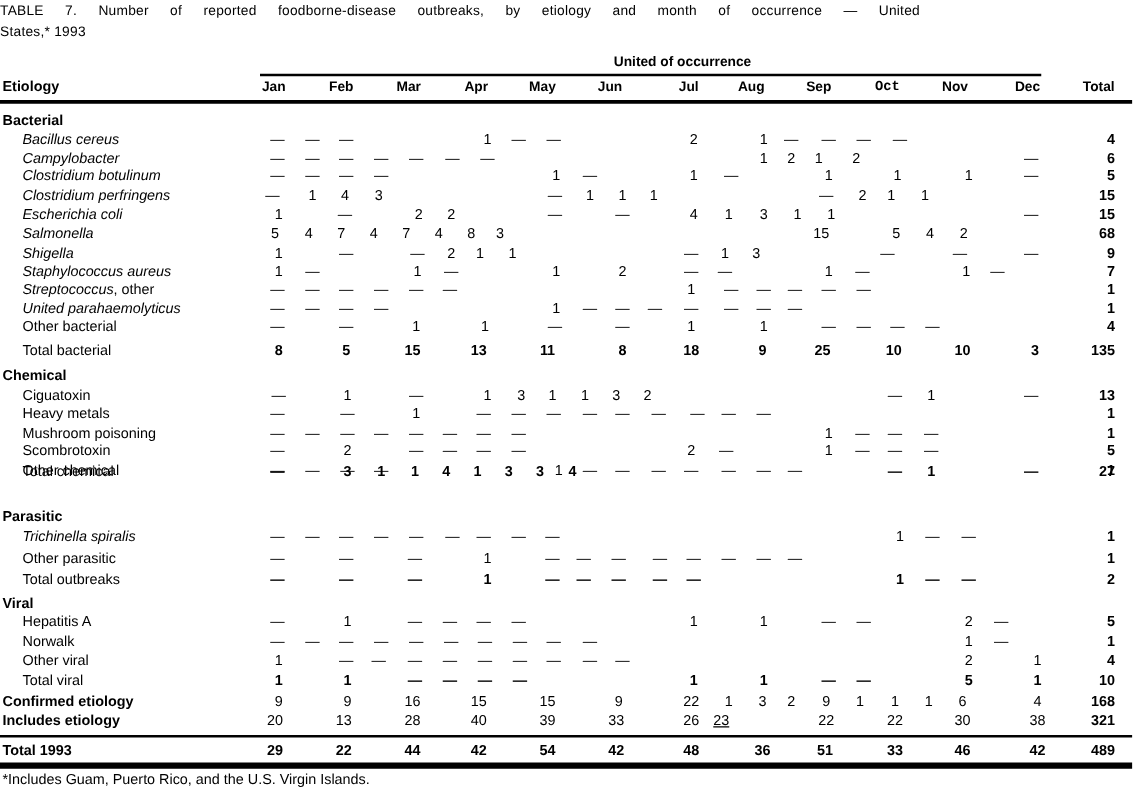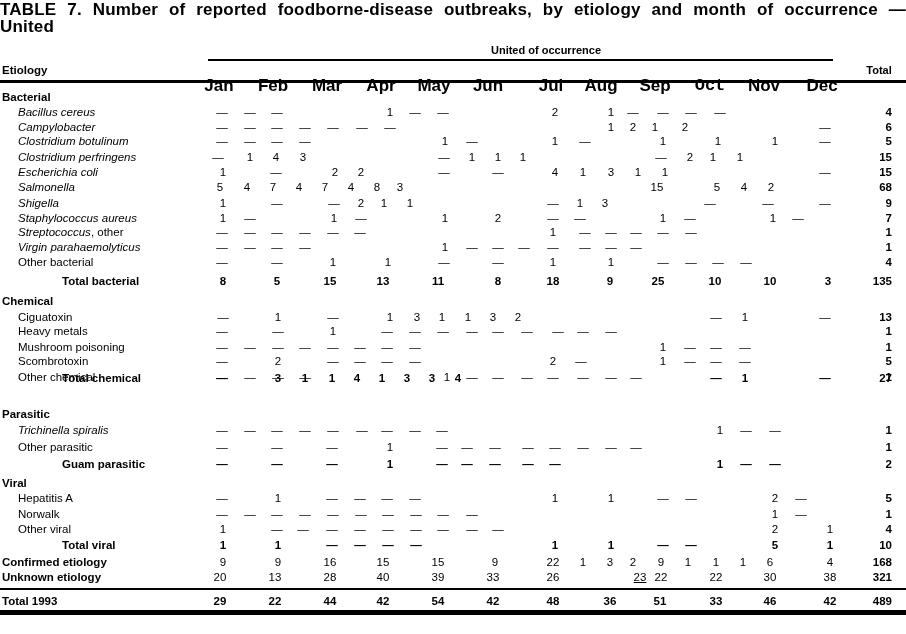--- a/index.html
+++ b/index.html
@@ -1,56 +1,57 @@
 <!DOCTYPE html>
 <html><head>
 <meta charset="utf-8">
 <style>
   html,body{margin:0;padding:0;background:#fff;}
   .page{
     position:relative;width:906px;height:634px;background:#ffffff;color:#000;
     font-family:"Liberation Sans",sans-serif;overflow:hidden;
   }
   
-  .title{position:absolute;left:0;top:1px;width:906px;font-weight:bold;font-size:17px;line-height:17px;letter-spacing:.2px;}
+  .title{position:absolute;left:0;top:1px;width:736px;font-weight:normal;font-size:11px;line-height:17px;letter-spacing:.2px;}
   .title .l1{text-align:justify;text-align-last:justify;word-spacing:2px;white-space:normal;}
   
   .mspan{position:absolute;top:44px;left:546px;transform:translateX(-50%);font-weight:bold;font-size:11px;white-space:nowrap;}
   .eth{position:absolute;top:64px;left:2px;font-weight:bold;font-size:11.5px;}
   .thead{position:absolute;top:64px;left:879px;transform:translateX(-50%);font-weight:bold;font-size:11px;}
-  .mh{position:absolute;top:64px;transform:translateX(-50%);font-weight:bold;font-size:17px;white-space:nowrap;margin-top:12px;}
+  .mh{position:absolute;top:64px;transform:translateX(-50%);font-weight:bold;font-size:11px;white-space:nowrap;}
   
   .rule{position:absolute;background:#000;}
   .rule.r1{left:208px;top:59px;width:625px;height:2px;}
   .rule.r2{left:0;top:80px;width:906px;height:3px;}
   .rule.r3{left:0;top:588px;width:906px;height:2px;}
   .rule.r4{left:0;top:610px;width:906px;height:5px;}
   
   .row{position:absolute;left:0;width:906px;height:14px;font-size:11.5px;line-height:14px;}
   .row .label{position:absolute;left:18px;white-space:nowrap;}
   .row .suffix{font-style:normal;}
   .row.section .label{left:2px;font-weight:bold;}
   .row.species .label{font-style:italic;}
-  .row.total .label{font-weight:bold;margin-left:44px;}
+  .row.total .label{font-weight:normal;}
   .row.total .tok{font-weight:bold;}
   .row.bottom .label{left:2px;font-weight:bold;}
   .row.grand .label{left:2px;font-weight:bold;}
   .row.grand .tok{font-weight:bold;}
   .tok{position:absolute;transform:translateX(-50%);white-space:nowrap;}
   .rtotal{position:absolute;right:14px;font-weight:bold;}
   
   .footnote{position:absolute;left:2px;top:618px;font-size:11.5px;}
 </style>
 </head>
 <body>
 
 <div class="page">
 
   <div class="title">
     <div class="l1">TABLE 7. Number of reported foodborne-disease outbreaks, by etiology and month of occurrence — United</div>
+    <div class="l2">States,* 1993</div>
   </div>
 
   <span class="mspan">United of occurrence</span>
   <div class="rule r1"></div>
 
   <span class="eth">Etiology</span>
   <div>
       <span class="mh" style="left: 219px;">Jan</span>
       <span class="mh" style="left: 273px;">Feb</span>
       <span class="mh" style="left: 327px;">Mar</span>
@@ -210,21 +211,21 @@
         <span class="tok" style="left: 360px;">—</span>
         <span class="tok" style="left: 553px;">1</span>
         <span class="tok" style="left: 585px;">—</span>
         <span class="tok" style="left: 611px;">—</span>
         <span class="tok" style="left: 636px;">—</span>
         <span class="tok" style="left: 663px;">—</span>
         <span class="tok" style="left: 691px;">—</span>
         <span class="rtotal">1</span>
       </div>
       <div class="row species" style="top: 240px;">
-        <span class="label">Virgin parahaemolyticus</span>
+        <span class="label">United parahaemolyticus</span>
         <span class="tok" style="left: 222px;">—</span>
         <span class="tok" style="left: 250px;">—</span>
         <span class="tok" style="left: 277px;">—</span>
         <span class="tok" style="left: 305px;">—</span>
         <span class="tok" style="left: 445px;">1</span>
         <span class="tok" style="left: 472px;">—</span>
         <span class="tok" style="left: 498px;">—</span>
         <span class="tok" style="left: 524px;">—</span>
         <span class="tok" style="left: 553px;">—</span>
         <span class="tok" style="left: 585px;">—</span>
@@ -392,21 +393,21 @@
         <span class="tok" style="left: 467px;">—</span>
         <span class="tok" style="left: 495px;">—</span>
         <span class="tok" style="left: 528px;">—</span>
         <span class="tok" style="left: 555px;">—</span>
         <span class="tok" style="left: 583px;">—</span>
         <span class="tok" style="left: 611px;">—</span>
         <span class="tok" style="left: 636px;">—</span>
         <span class="rtotal">1</span>
       </div>
       <div class="row total" style="top: 457px;">
-        <span class="label">Guam parasitic</span>
+        <span class="label">Total outbreaks</span>
         <span class="tok" style="left: 222px;">—</span>
         <span class="tok" style="left: 277px;">—</span>
         <span class="tok" style="left: 332px;">—</span>
         <span class="tok" style="left: 390px;">1</span>
         <span class="tok" style="left: 442px;">—</span>
         <span class="tok" style="left: 467px;">—</span>
         <span class="tok" style="left: 495px;">—</span>
         <span class="tok" style="left: 528px;">—</span>
         <span class="tok" style="left: 555px;">—</span>
         <span class="tok" style="left: 720px;">1</span>
@@ -495,29 +496,29 @@
         <span class="tok" style="left: 633px;">2</span>
         <span class="tok" style="left: 661px;">9</span>
         <span class="tok" style="left: 688px;">1</span>
         <span class="tok" style="left: 716px;">1</span>
         <span class="tok" style="left: 743px;">1</span>
         <span class="tok" style="left: 770px;">6</span>
         <span class="tok" style="left: 830px;">4</span>
         <span class="rtotal">168</span>
       </div>
       <div class="row bottom" style="top: 570px;">
-        <span class="label">Unknown etiology</span>
+        <span class="label">Includes etiology</span>
         <span class="tok" style="left: 220px;">20</span>
         <span class="tok" style="left: 275px;">13</span>
         <span class="tok" style="left: 330px;">28</span>
         <span class="tok" style="left: 383px;">40</span>
         <span class="tok" style="left: 438px;">39</span>
         <span class="tok" style="left: 493px;">33</span>
         <span class="tok" style="left: 553px;">26</span>
-        <span class="tok" style="left: 640px; text-decoration: underline;">23</span>
+        <span class="tok" style="left: 577px; text-decoration: underline;">23</span>
         <span class="tok" style="left: 661px;">22</span>
         <span class="tok" style="left: 716px;">22</span>
         <span class="tok" style="left: 770px; text-align: center;">30</span>
         <span class="tok" style="left: 830px;">38</span>
         <span class="rtotal">321</span>
       </div>
       <div class="row grand" style="top: 594px;">
         <span class="label">Total 1993</span>
         <span class="tok" style="left: 220px;">29</span>
         <span class="tok" style="left: 275px;">22</span>
@@ -531,13 +532,14 @@
         <span class="tok" style="left: 716px;">33</span>
         <span class="tok" style="left: 770px;">46</span>
         <span class="tok" style="left: 830px;">42</span>
         <span class="rtotal">489</span>
       </div>
     </div>
 
   <div class="rule r3"></div>
   <div class="rule r4"></div>
 
+  <div class="footnote">*Includes Guam, Puerto Rico, and the U.S. Virgin Islands.</div>
 </div>
 
 </body></html>

